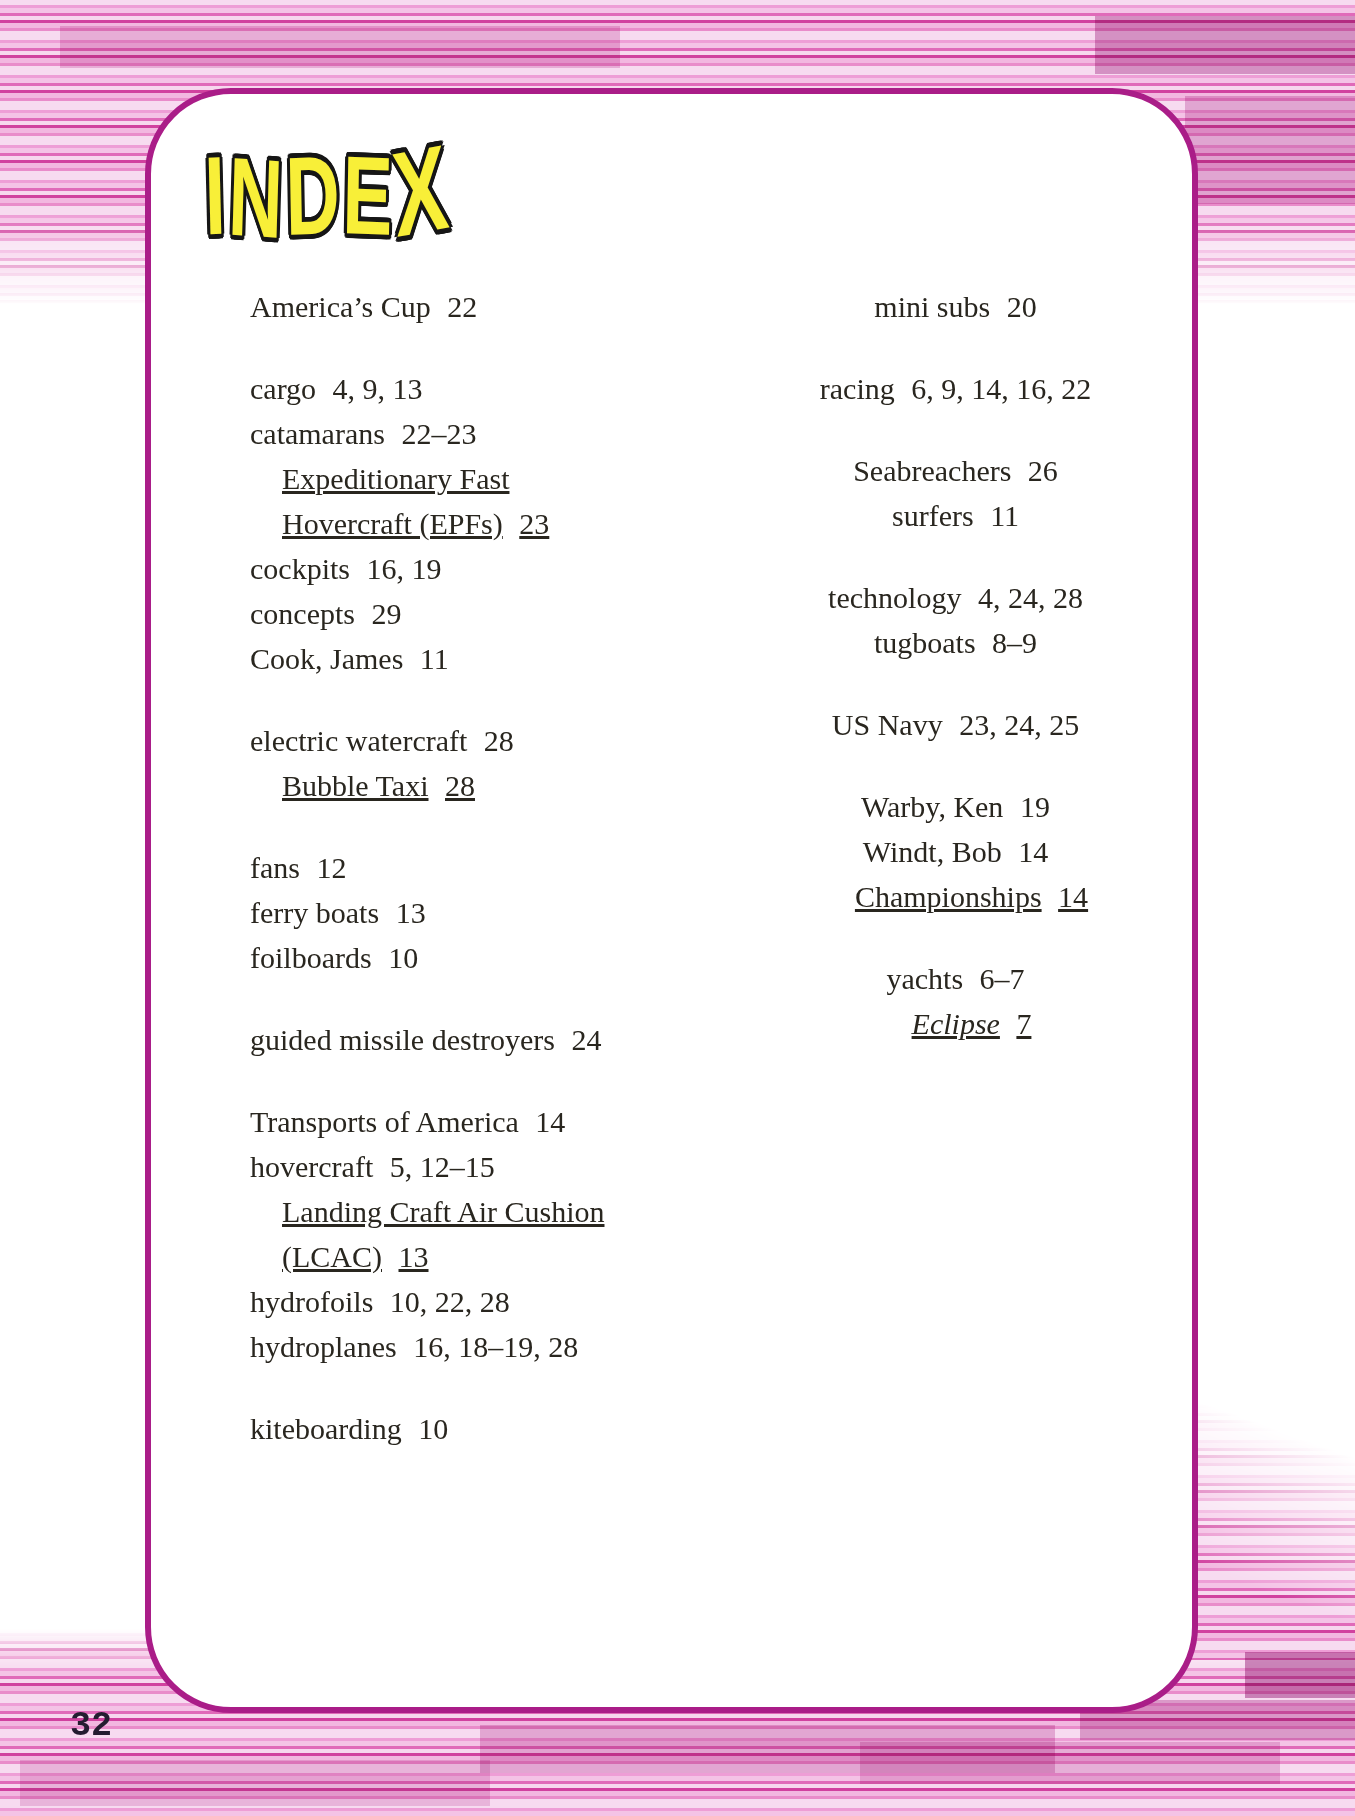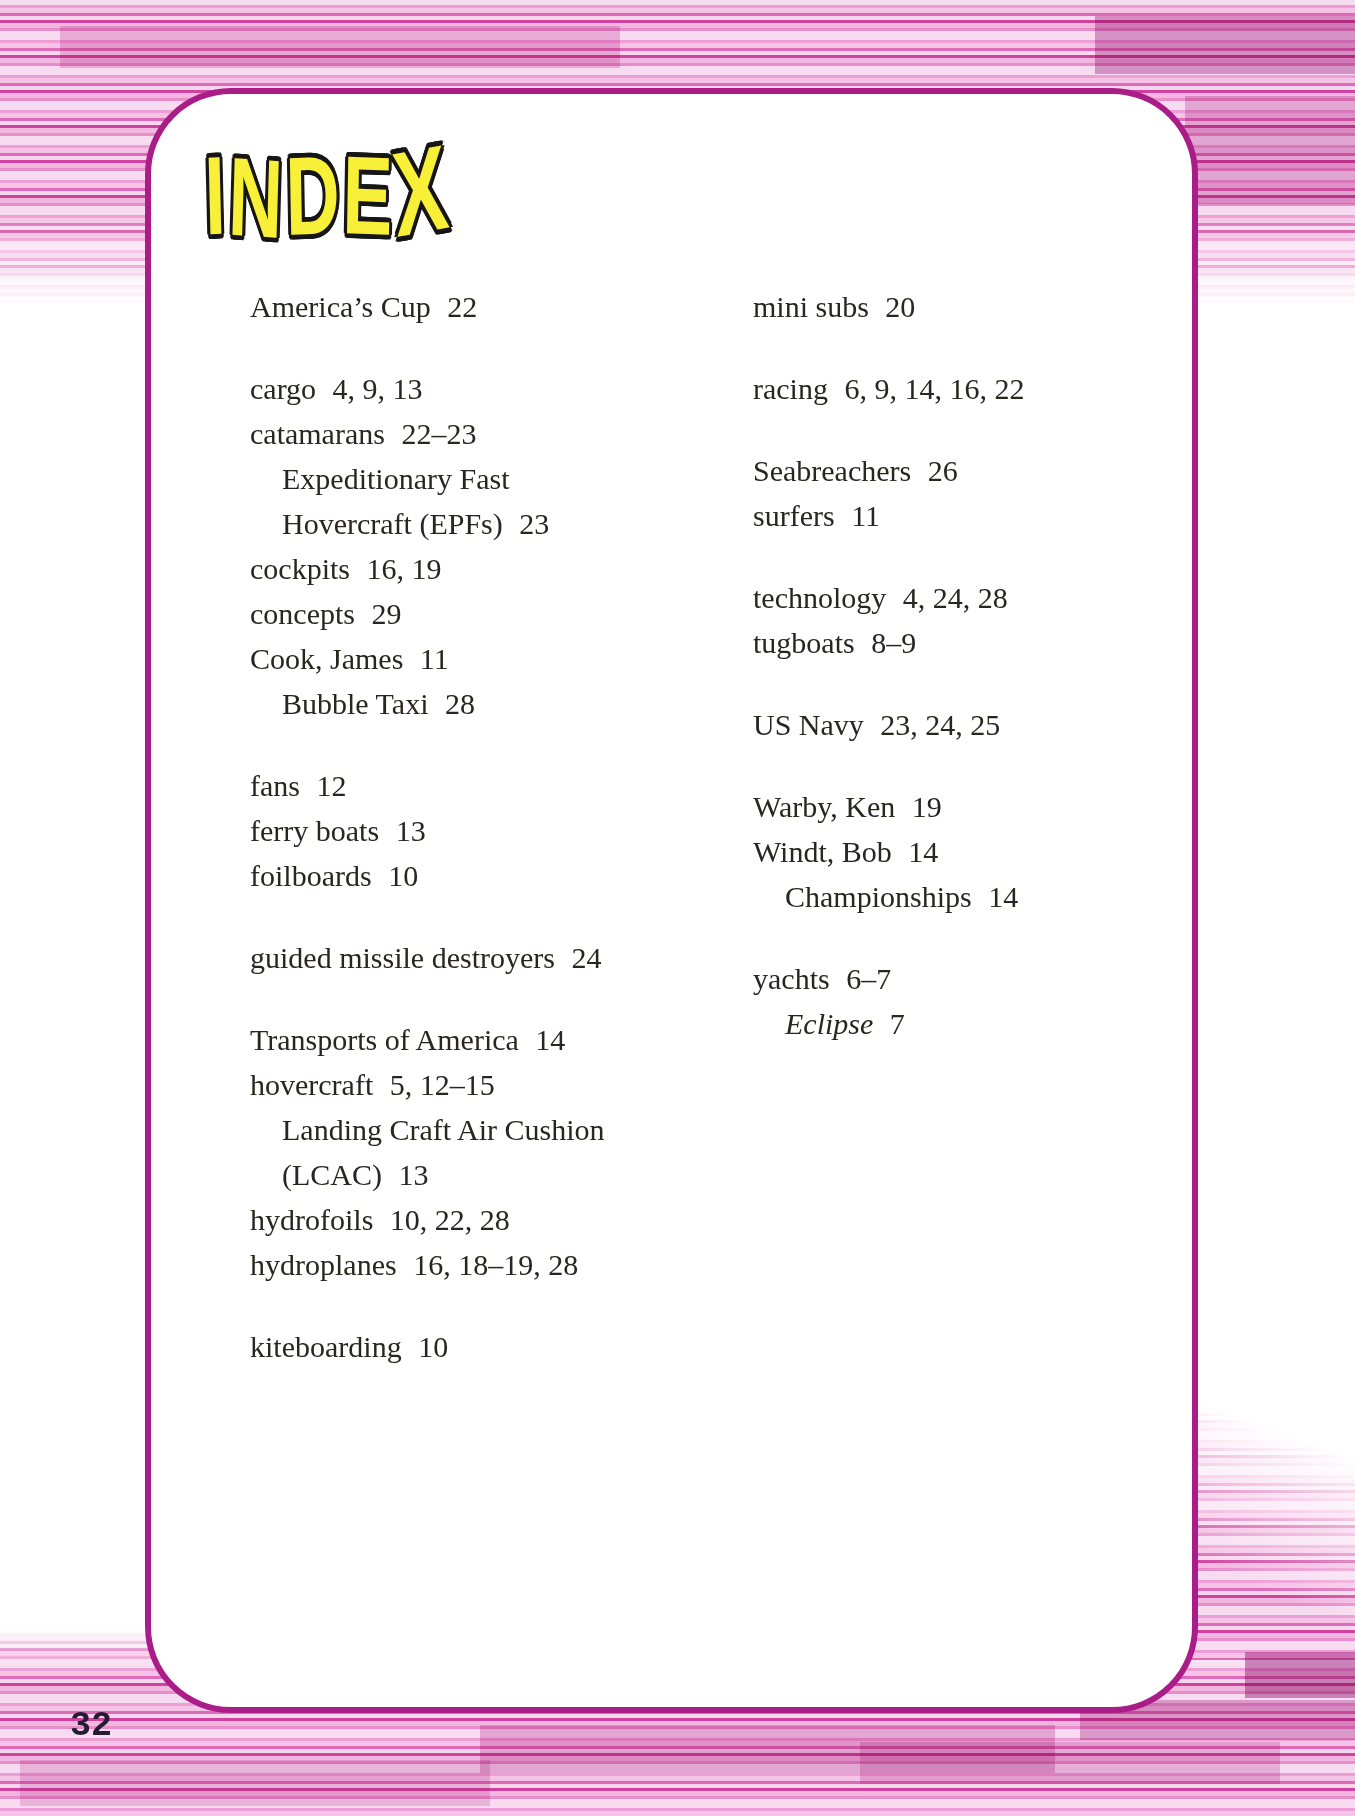--- a/index.html
+++ b/index.html
@@ -68,27 +68,27 @@
   .tl3{transform:rotate(-1.5deg);}
   .tl4{transform:rotate(1.5deg);}
   .tl5{transform:rotate(-7deg) translateY(-4px) scale(1.08);}
   
   #cols{
     position:absolute;left:60px;top:190px;right:34px;
     display:flex;
     margin-left:39px;
   }
   #col-left{width:503px;flex:none;}
-  #col-right{flex:1;}
+  #col-right{flex:1;text-align:center;}
   .entry{
     font-size:30px;line-height:45px;color:#29261f;
     white-space:nowrap;
   }
   .entry.gap{margin-top:37px;}
-  .entry.indent{padding-left:32px;}
+  .entry.indent{padding-left:32px;text-decoration:underline;}
   .entry .pages{margin-left:0.55em;}
   .entry .label.italic{font-style:italic;}
   
   #page-num{
     position:absolute;left:70px;top:1706px;z-index:4;
     font-family:Liberation Mono, monospace;font-weight:bold;
     font-size:35px;color:#241c30;
   }
 </style>
 </head>
@@ -112,20 +112,21 @@
   <div id="cols">
     <div id="col-left" class="col">
         <div class="entry"><span class="label">America’s Cup</span><span class="pages">22</span></div>
         <div class="entry gap"><span class="label">cargo</span><span class="pages">4, 9, 13</span></div>
         <div class="entry"><span class="label">catamarans</span><span class="pages">22–23</span></div>
         <div class="entry indent"><span class="label">Expeditionary Fast</span></div>
         <div class="entry indent"><span class="label">Hovercraft (EPFs)</span><span class="pages">23</span></div>
         <div class="entry"><span class="label">cockpits</span><span class="pages">16, 19</span></div>
         <div class="entry"><span class="label">concepts</span><span class="pages">29</span></div>
         <div class="entry"><span class="label">Cook, James</span><span class="pages">11</span></div>
+        <div class="entry gap"><span class="label">electric watercraft</span><span class="pages">28</span></div>
         <div class="entry indent"><span class="label">Bubble Taxi</span><span class="pages">28</span></div>
         <div class="entry gap"><span class="label">fans</span><span class="pages">12</span></div>
         <div class="entry"><span class="label">ferry boats</span><span class="pages">13</span></div>
         <div class="entry"><span class="label">foilboards</span><span class="pages">10</span></div>
         <div class="entry gap"><span class="label">guided missile destroyers</span><span class="pages">24</span></div>
         <div class="entry gap"><span class="label">Transports of America</span><span class="pages">14</span></div>
         <div class="entry"><span class="label">hovercraft</span><span class="pages">5, 12–15</span></div>
         <div class="entry indent"><span class="label">Landing Craft Air Cushion</span></div>
         <div class="entry indent"><span class="label">(LCAC)</span><span class="pages">13</span></div>
         <div class="entry"><span class="label">hydrofoils</span><span class="pages">10, 22, 28</span></div>

